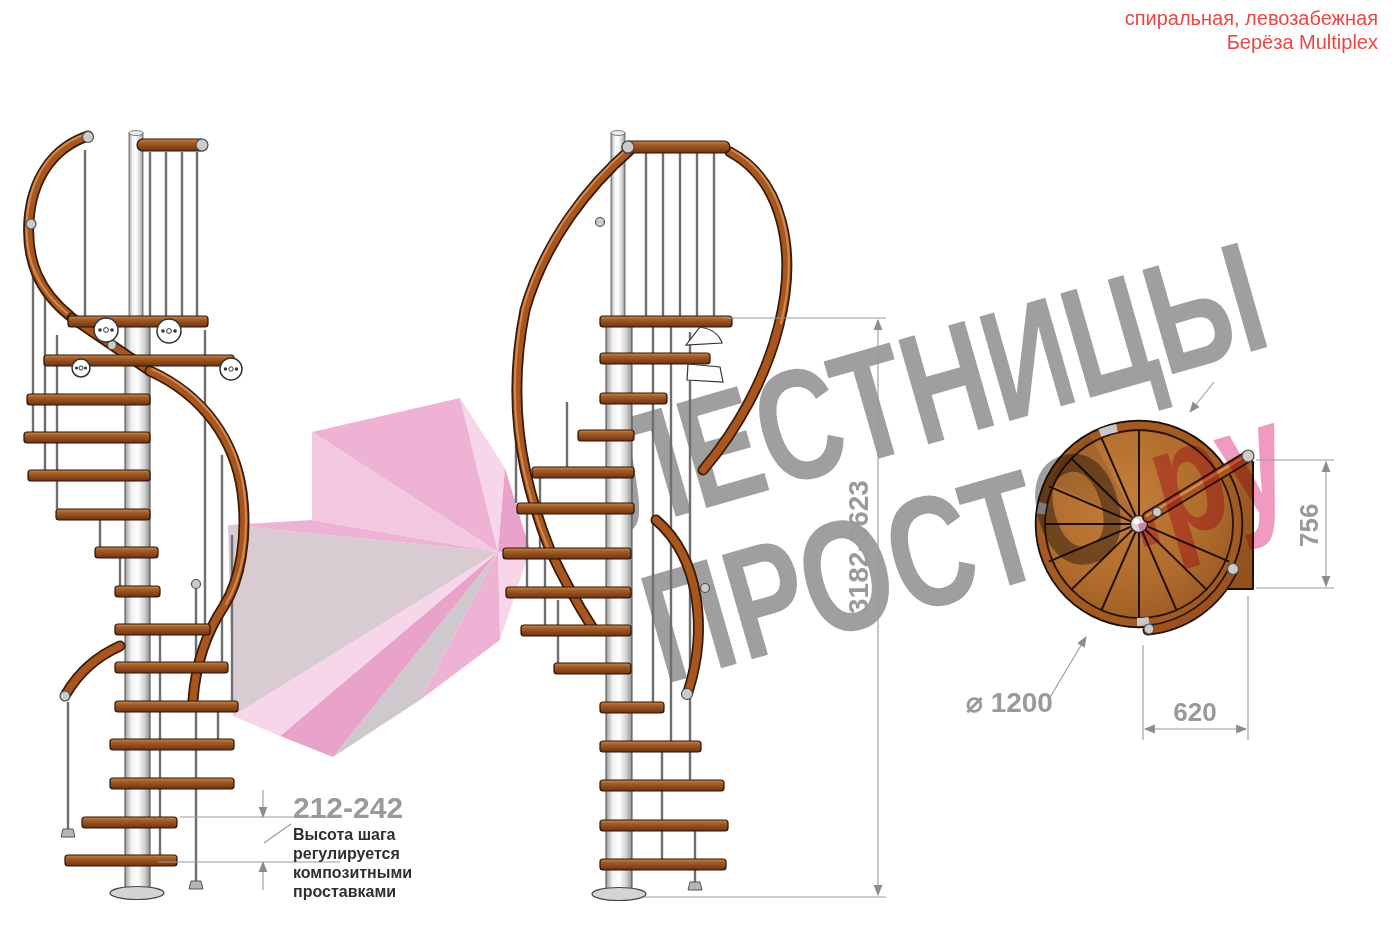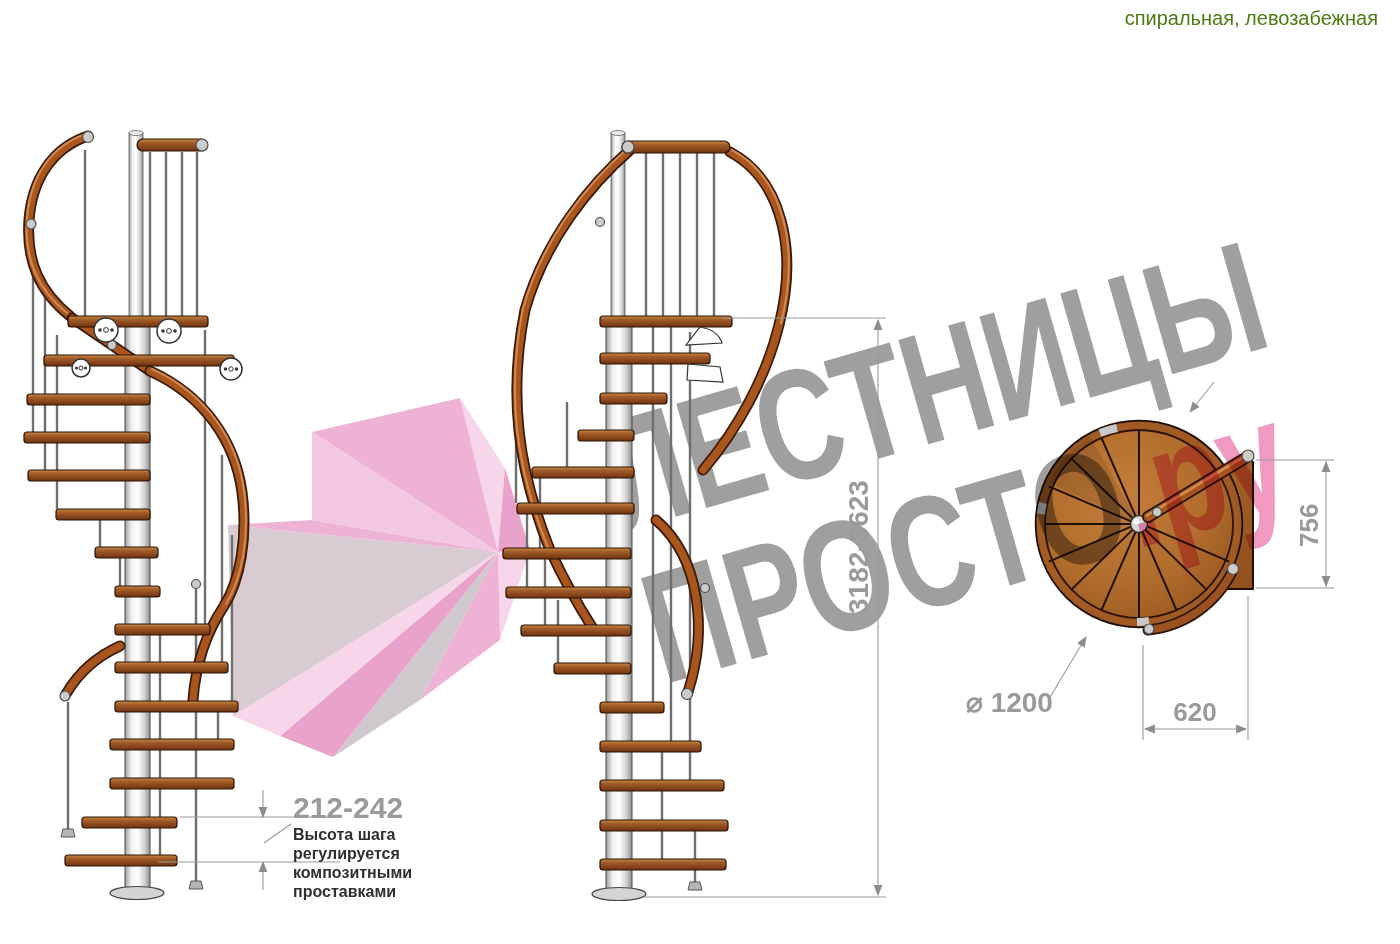--- a/index.html
+++ b/index.html
@@ -3,21 +3,21 @@
 <meta charset="utf-8">
 <style>
   html,body{margin:0;padding:0;}
   body{width:1400px;height:944px;position:relative;background:#ffffff;overflow:hidden;
        font-family:"Liberation Sans",sans-serif;}
   .layer{position:absolute;inset:0;}
   #plan-layer{z-index:0;}
   #watermark-layer{z-index:1;mix-blend-mode:multiply;}
   #drawing-layer{z-index:2;}
   #title-block{position:absolute;top:6px;right:22px;z-index:3;text-align:right;
-       font-size:20px;line-height:24px;color:#4d7c0f;}
+       font-size:20px;line-height:24px;color:#ef4444;}
   .wm-text{position:absolute;left:583px;top:404px;transform:rotate(-16deg) scaleX(.74);
        transform-origin:0 0;font-weight:bold;white-space:nowrap;line-height:1;}
   .wm-line{font-size:158px;color:#9f9f9f;letter-spacing:0px;}
   .wm-ru{color:#f09ac0;}
   svg text{font-family:"Liberation Sans",sans-serif;}
   .dim{stroke:#999999;stroke-width:1.1;fill:none;}
   .dimtxt{fill:#9a9a9a;font-weight:bold;}
   .notetxt{fill:#2f2f2f;font-weight:bold;font-size:16px;}
   .step{fill:url(#sg);stroke:#2b1205;stroke-width:1.2;}
   .rod{stroke:#6f6f6f;stroke-width:2.4;}
@@ -344,13 +344,14 @@
     <text class="dimtxt" font-size="28" x="966" y="712">⌀ 1200</text>
   </g>
 
   <g>
     <line class="dim" x1="1214" y1="382" x2="1190" y2="412" marker-end="url(#arr)"></line>
   </g>
 </svg>
 
 <div id="title-block">
   <div>спиральная, левозабежная</div>
+  <div>Берёза Multiplex</div>
 </div>
 
 </body></html>

